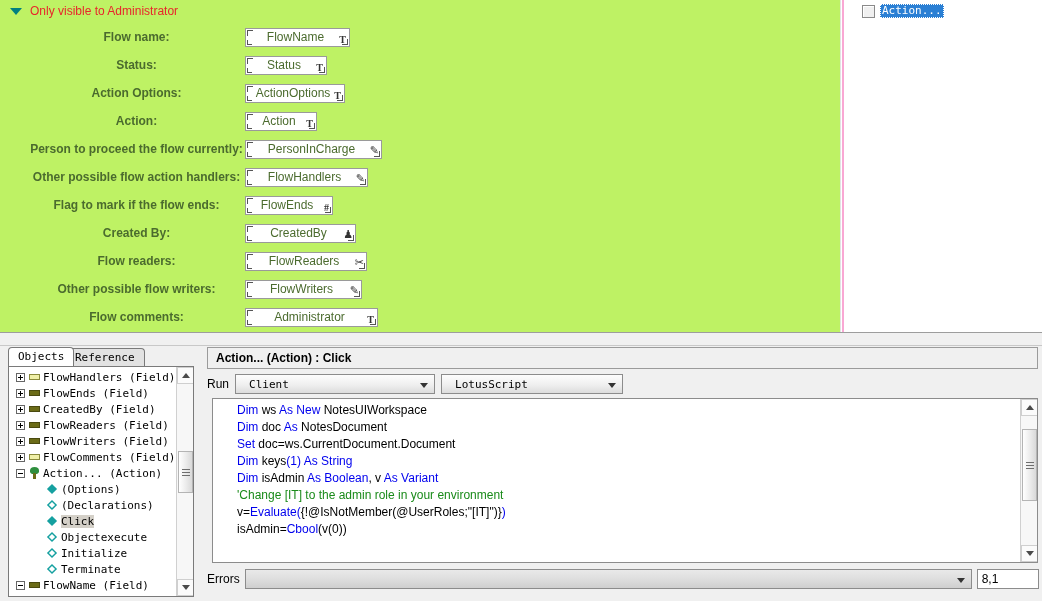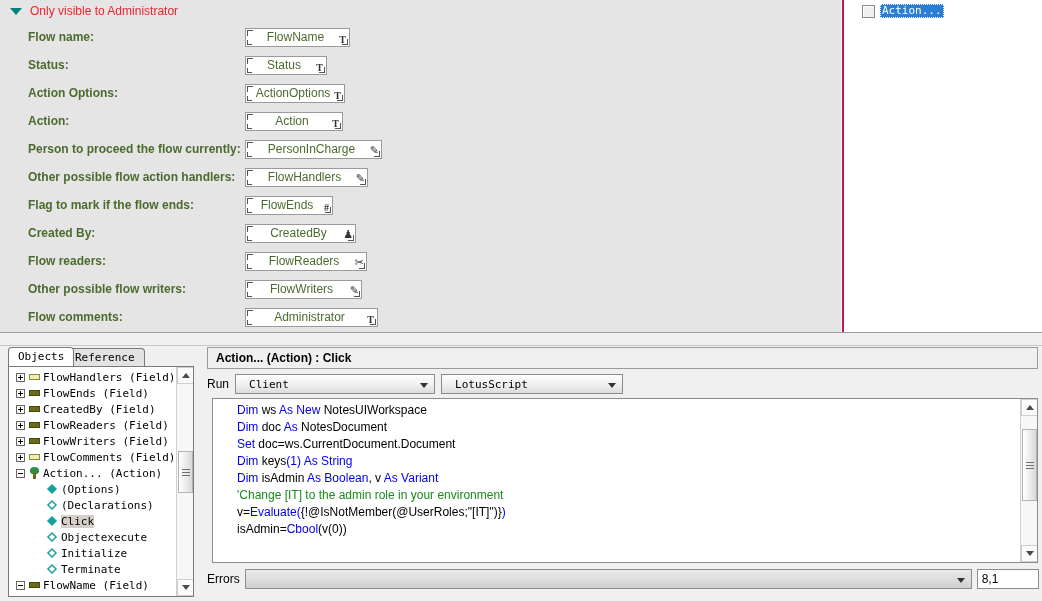--- a/index.html
+++ b/index.html
@@ -16,22 +16,23 @@
 
   
   #top-area {
     position: absolute; left: 0; top: 0; width: 1042px; height: 332px;
     background: #ffffff;
   }
 
   
   #form-pane {
     position: absolute; left: 0; top: 0; width: 841px; height: 332px;
-    background: #e5e5e5; overflow: hidden;
+    background: #bef264; overflow: hidden;
     border-right: 1px solid #e3e3e3;
+    text-align: center;
   }
   #form-canvas { position: relative; padding: 0; }
 
   .section-header {
     display: flex; align-items: center;
     padding: 4px 0 2px 10px;
     height: 20px;
   }
   .tri-marker {
     width: 0; height: 0;
@@ -111,21 +112,21 @@
     display: flex; align-items: center; justify-content: center;
   }
   .vs-grip { width: 8px; height: 7px;
     background: repeating-linear-gradient(to bottom, #6e6e6e 0 1px, transparent 1px 3px); }
   .vs-track { position: absolute; left: 0; width: 17px; background: #f7f7f7; }
 
   
   #outline-pane {
     position: absolute; left: 842px; top: 0; width: 200px; height: 332px;
     background: #ffffff;
-    border-left: 2px solid #be185d;
+    border-left: 2px solid #f9a8d4;
   }
   .outline-row {
     display: flex; align-items: center; gap: 5px;
     padding: 4px 0 0 18px;
   }
   .ol-check {
     width: 13px; height: 13px; background: #f0f0f0;
     border: 1px solid #8a8a8a;
     box-shadow: inset 1px 1px 0 #ffffff;
   }
@@ -321,21 +322,21 @@
             <div class="field-row">
               <div class="field-label">Action Options:</div>
               <div class="field-widget" style="width: 100px;">
                 <span class="fw-name">ActionOptions</span>
                 <span class="fw-icon">T</span>
                 <span class="fw-corner-bl"></span>
               </div>
             </div>
             <div class="field-row">
               <div class="field-label">Action:</div>
-              <div class="field-widget" style="width: 98px;">
+              <div class="field-widget" style="width: 72px;">
                 <span class="fw-name">Action</span>
                 <span class="fw-icon">T</span>
                 <span class="fw-corner-bl"></span>
               </div>
             </div>
             <div class="field-row">
               <div class="field-label">Person to proceed the flow currently:</div>
               <div class="field-widget" style="width: 137px;">
                 <span class="fw-name">PersonInCharge</span>
                 <span class="fw-icon glyph">✎</span>

